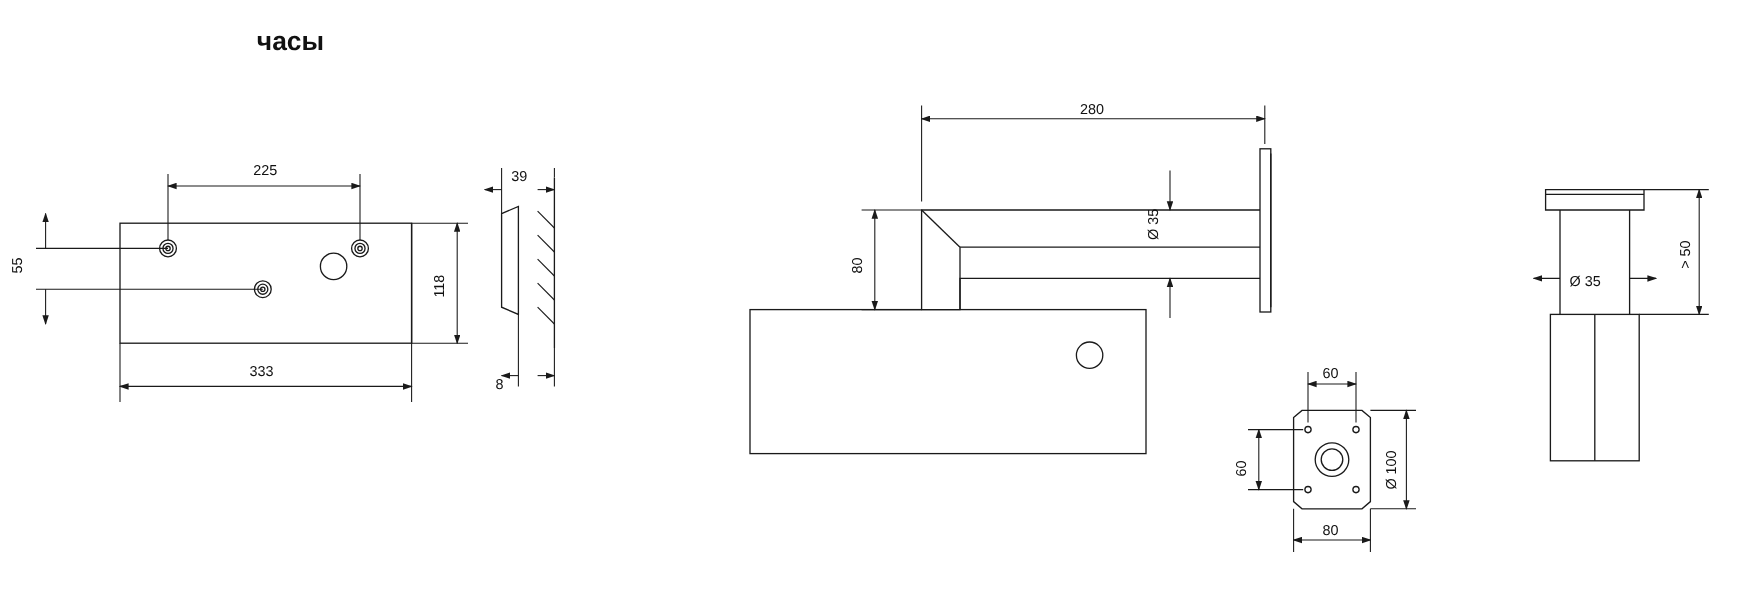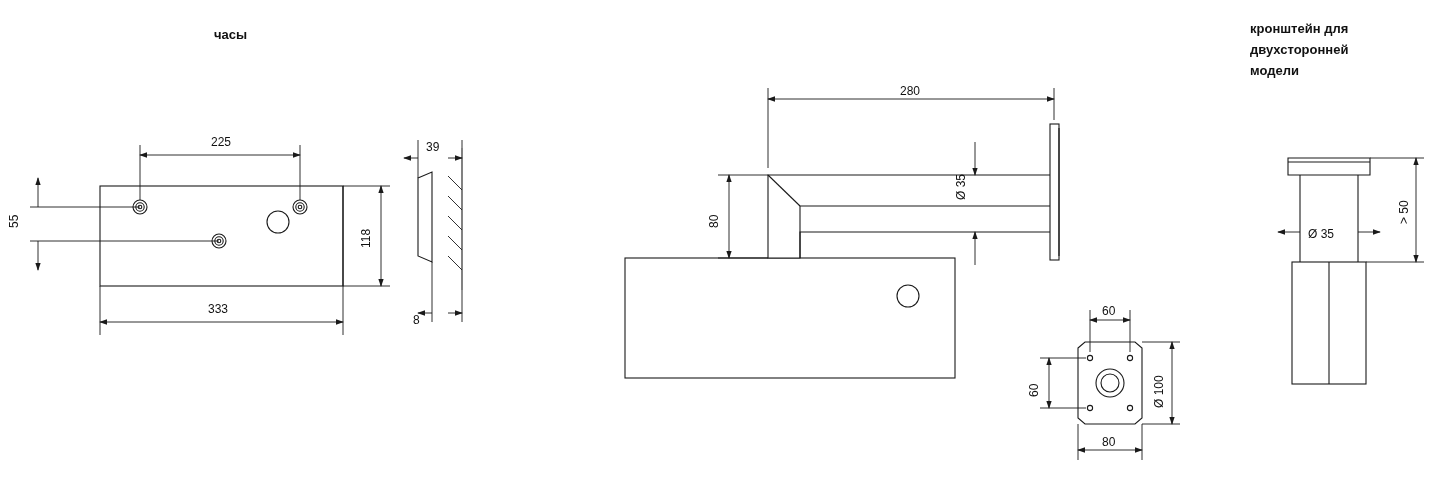--- a/index.html
+++ b/index.html
@@ -16,21 +16,21 @@
     overflow: hidden;
   }
   .stage {
     position: relative;
     width: 1454px;
     height: 500px;
   }
   .title {
     position: absolute;
     font-weight: bold;
-    font-size: 13px;
+    font-size: 22px;
     line-height: 21px;
     color: #111111;
     white-space: pre-line;
   }
   #title-clock { left: 214px; top: 24px; }
   #title-wall  { left: 625px; top: 24px; }
   #title-double{ left: 1250px; top: 18px; width: 200px; }
   svg.draw {
     position: absolute;
     left: 0;
@@ -47,23 +47,20 @@
   }
   .hatch { stroke: #1a1a1a; stroke-width: 0.9; }
   .fillwhite { fill: #ffffff; }
 </style>
 </head>
 <body>
 
 <div class="stage">
 
   <div class="title" id="title-clock">часы</div>
-  <div class="title" id="title-double">кронштейн для
-двухсторонней
-модели</div>
 
   <svg class="draw" viewBox="0 0 1454 500">
     <defs>
       <marker id="ar" markerWidth="9" markerHeight="9" refX="8" refY="3" orient="auto" markerUnits="strokeWidth">
         <path d="M0,0 L9,3 L0,6 z" fill="#1a1a1a"></path>
       </marker>
       <marker id="arS" markerWidth="9" markerHeight="9" refX="1" refY="3" orient="auto" markerUnits="strokeWidth">
         <path d="M9,0 L0,3 L9,6 z" fill="#1a1a1a"></path>
       </marker>
     </defs>

